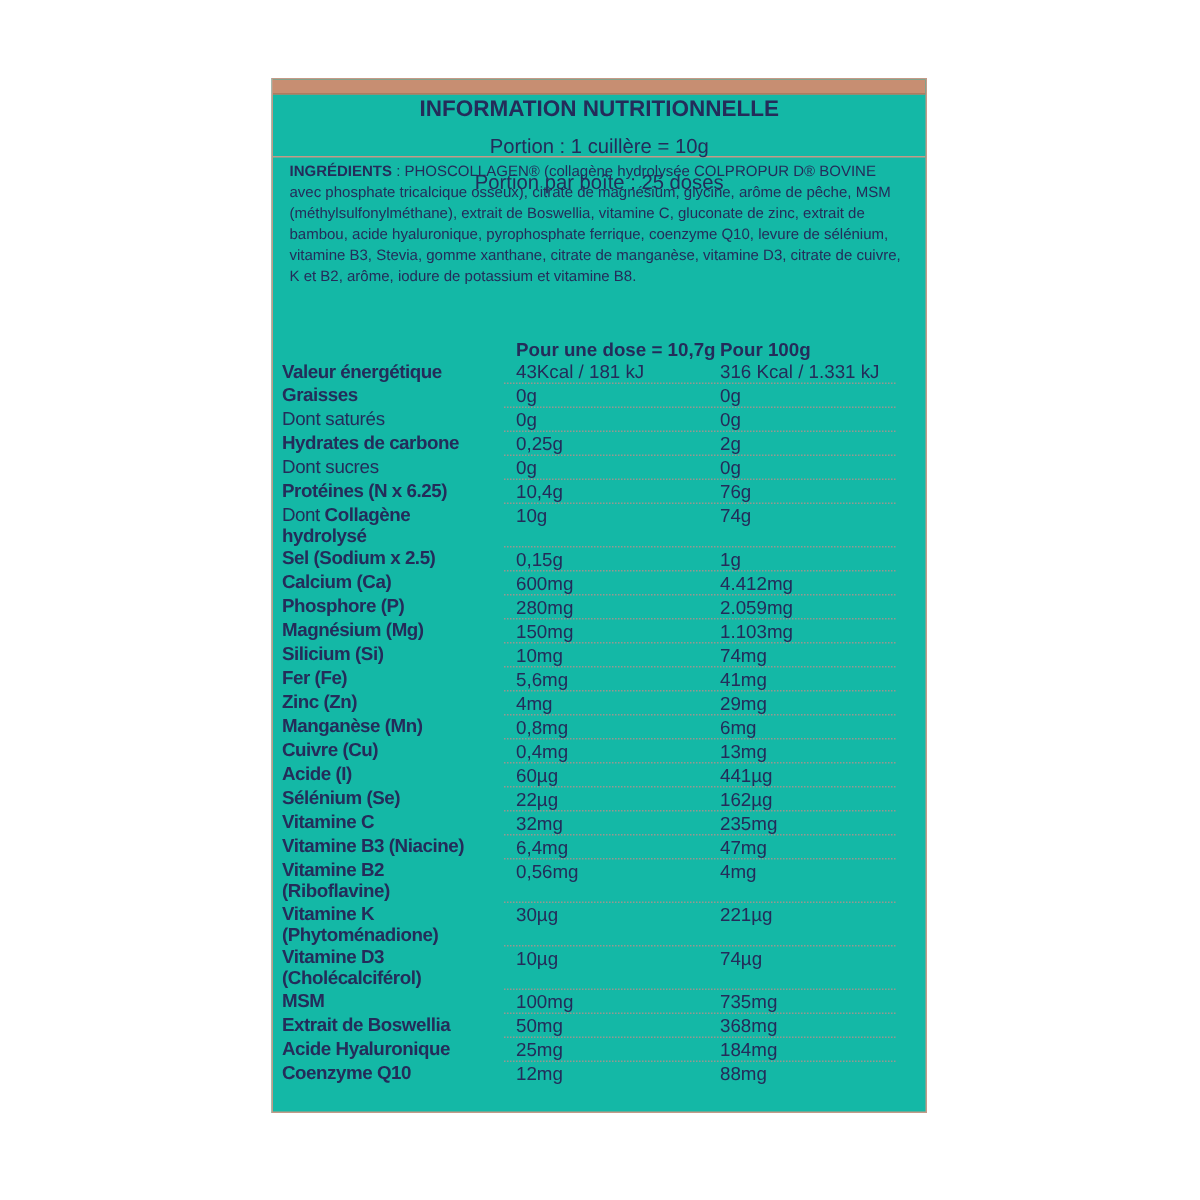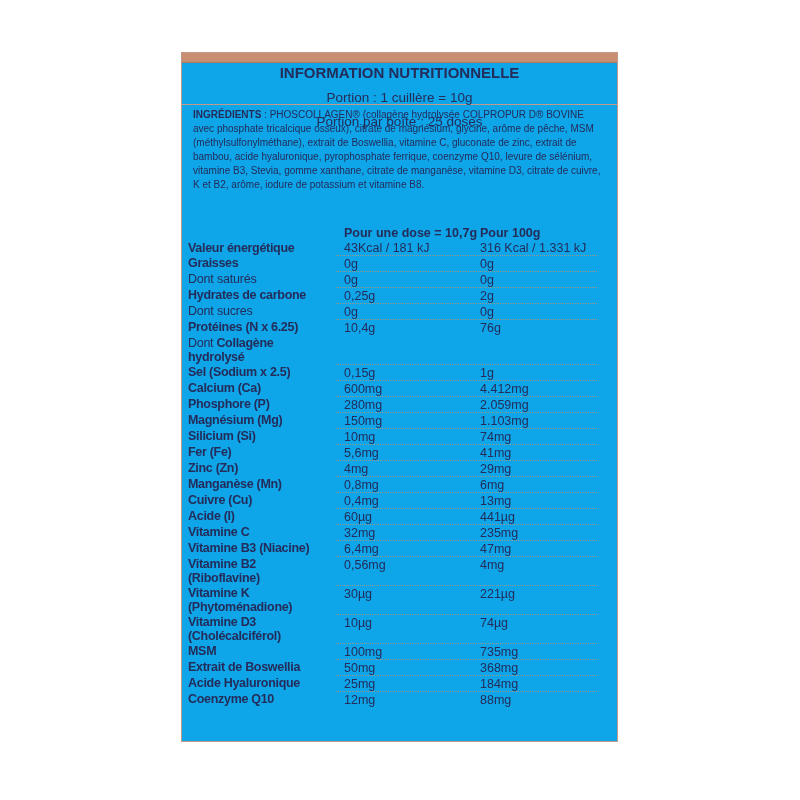--- a/index.html
+++ b/index.html
@@ -2,21 +2,21 @@
 <html><head>
 <meta charset="utf-8">
 <style>
   html,body { margin:0; padding:0; }
   body {
     width:800px; height:800px; background:#ffffff; position:relative;
     font-family:"Liberation Sans", sans-serif; color:#242c5a;
   }
   .label-box {
     position:absolute; left:181px; top:52px; width:437px; height:690px;
-    border:1px solid #c49a87; box-sizing:border-box; background:#0ea5e9; overflow:hidden;
+    border:1px solid #c49a87; box-sizing:border-box; background:#14b8a6; overflow:hidden;
   }
   .topbar { height:10px; background:#c78e72; border-bottom:1px solid #b07a5f; box-sizing:border-box; }
   .head {
     height:42px; box-sizing:border-box; border-bottom:1px solid #c49a87;
     text-align:center; padding-top:2px;
   }
   .title { font-weight:700; font-size:15px; line-height:16px; }
   .portion { font-size:13.5px; line-height:12.5px; margin-top:11px; }
   .ingredients {
     height:117px; box-sizing:border-box; padding:3px 11px 0;
@@ -101,20 +101,24 @@
         </div>
         <div class="trow">
           <div class="lbl">Protéines (N x 6.25)</div>
           <div class="vals">
             <div class="v1">10,4g</div>
             <div class="v2">76g</div>
           </div>
         </div>
         <div class="trow">
           <div class="lbl"><span class="reg">Dont </span>Collagène hydrolysé</div>
+          <div class="vals">
+            <div class="v1">10g</div>
+            <div class="v2">74g</div>
+          </div>
         </div>
         <div class="trow">
           <div class="lbl">Sel (Sodium x 2.5)</div>
           <div class="vals">
             <div class="v1">0,15g</div>
             <div class="v2">1g</div>
           </div>
         </div>
         <div class="trow">
           <div class="lbl">Calcium (Ca)</div>
@@ -170,20 +174,27 @@
           <div class="vals">
             <div class="v1">0,4mg</div>
             <div class="v2">13mg</div>
           </div>
         </div>
         <div class="trow">
           <div class="lbl">Acide (I)</div>
           <div class="vals">
             <div class="v1">60µg</div>
             <div class="v2">441µg</div>
+          </div>
+        </div>
+        <div class="trow">
+          <div class="lbl">Sélénium (Se)</div>
+          <div class="vals">
+            <div class="v1">22µg</div>
+            <div class="v2">162µg</div>
           </div>
         </div>
         <div class="trow">
           <div class="lbl">Vitamine C</div>
           <div class="vals">
             <div class="v1">32mg</div>
             <div class="v2">235mg</div>
           </div>
         </div>
         <div class="trow">

